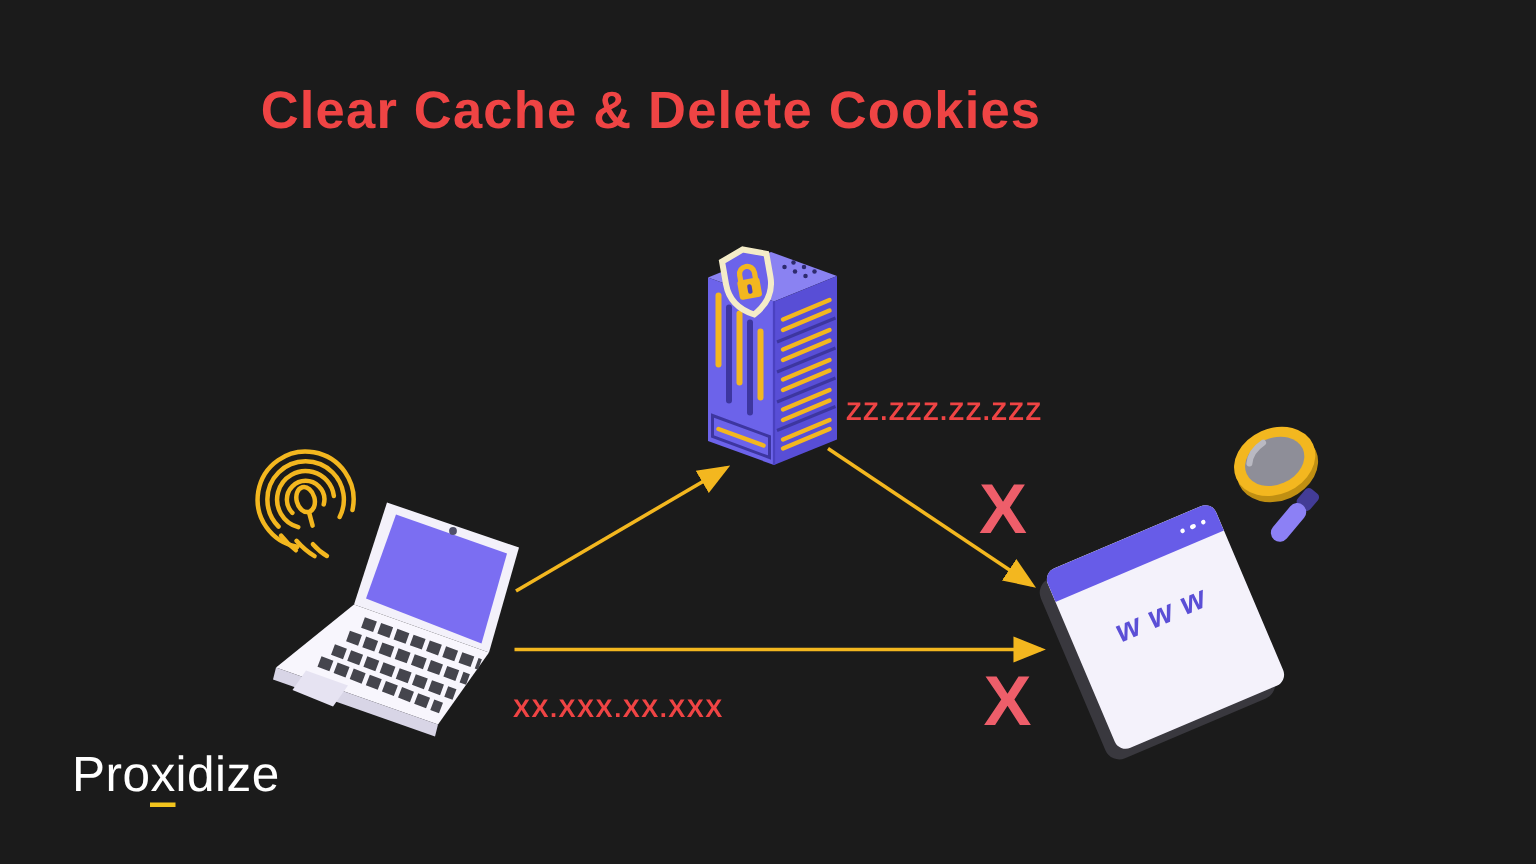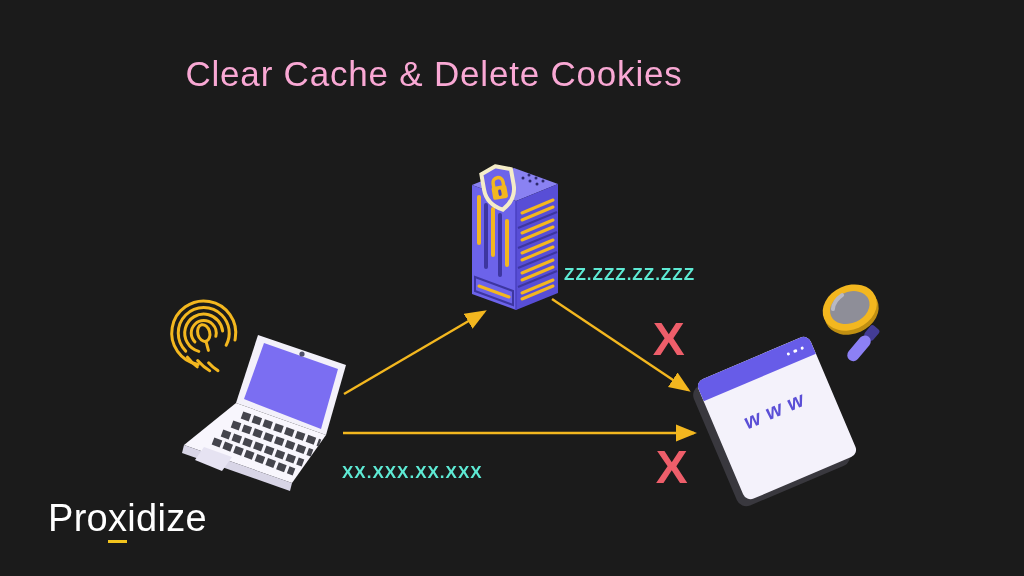--- a/index.html
+++ b/index.html
@@ -6,28 +6,28 @@
   .canvas{
     position:relative;
     width:1024px;height:576px;
     background:#1b1b1b;
     overflow:hidden;
     font-family:"Liberation Sans",sans-serif;
   }
   .title{
     position:absolute;top:54px;left:0;width:868px;
     margin:0;text-align:center;
-    font-size:35px;font-weight:400;letter-spacing:.8px;
-    color:#f9a8d4;
+    font-size:35px;font-weight:700;letter-spacing:.8px;
+    color:#ef4444;
   }
   .arrows-layer{position:absolute;left:0;top:0;}
   .node{position:absolute;}
   .ip-label{
     position:absolute;
-    color:#5eead4;font-weight:700;font-size:17px;
+    color:#ef4444;font-weight:700;font-size:17px;
     letter-spacing:1px;text-transform:uppercase;
     white-space:nowrap;
   }
   .server-ip{left:564px;top:265px;}
   .device-ip{left:342px;top:447px;margin-top:16px;}
   .xmark{
     position:absolute;
     color:#ee5e6a;font-size:47px;font-weight:800;line-height:1;
     transform:scaleX(1.02);
   }
@@ -43,21 +43,21 @@
   .browser-topbar{height:21px;background:#675ce8;display:flex;align-items:center;
     justify-content:flex-end;gap:4px;padding-right:9px;}
   .browser-topbar .dot{width:3.5px;height:3.5px;border-radius:50%;background:#fff;}
   .browser-www{
     margin-top:24px;text-align:center;
     color:#5b4fd6;font-size:21px;font-weight:700;font-style:italic;
     letter-spacing:7px;text-indent:7px;
   }
   
   .logo{position:absolute;left:48px;top:497px;color:#ffffff;
-    font-size:38px;font-weight:500;letter-spacing:.3px;}
+    font-size:33px;font-weight:500;letter-spacing:.3px;}
   .logo .logo-x{border-bottom:3px solid #f2c41d;padding-bottom:1px;}
 </style>
 </head>
 <body>
 
 <div class="canvas">
 
   <h1 class="title">Clear Cache &amp; Delete Cookies</h1>
 
   <svg class="arrows-layer" width="1024" height="576">

